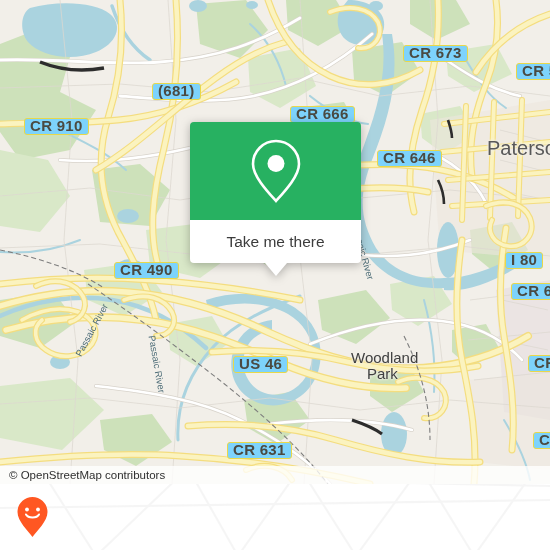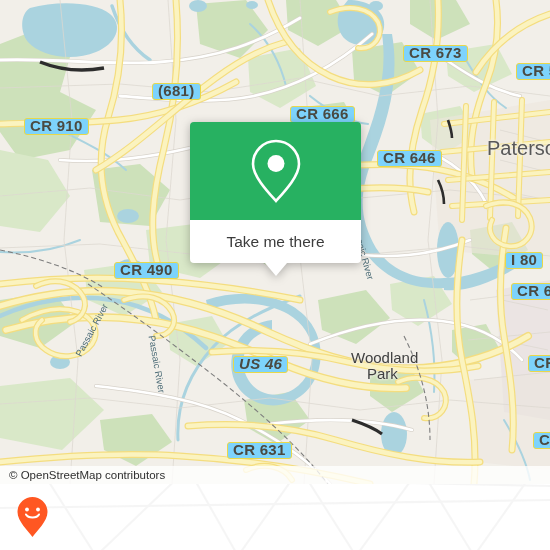--- a/index.html
+++ b/index.html
@@ -359,21 +359,21 @@
     <div id="shields">
         <div class="shield" style="left: 403px; top: 45px;">CR 673</div>
         <div class="shield" style="left: 290px; top: 66px; margin-top: 40px;">CR 666</div>
         <div class="shield" style="left: 516px; top: 63px;">CR 5</div>
         <div class="shield" style="left: 152px; top: 83px;">(681)</div>
         <div class="shield" style="left: 24px; top: 118px;">CR 910</div>
         <div class="shield" style="left: 377px; top: 150px;">CR 646</div>
         <div class="shield" style="left: 505px; top: 209px; margin-top: 43px;">I 80</div>
         <div class="shield" style="left: 114px; top: 262px;">CR 490</div>
         <div class="shield" style="left: 511px; top: 283px;">CR 621</div>
-        <div class="shield" style="left: 233px; top: 356px; font-style: italic;">US 46</div>
+        <div class="shield" style="left: 233px; top: 356px;">US 46</div>
         <div class="shield" style="left: 528px; top: 355px;">CR 5</div>
         <div class="shield" style="left: 227px; top: 442px;">CR 631</div>
         <div class="shield" style="left: 533px; top: 432px;">CR</div>
       </div>
 
     <div id="places">
         <div class="place-label place-city" style="left: 487px; top: 137px;">Paterson</div>
         <div class="place-label place-town" style="left: 351px; top: 349px;">Woodland</div>
         <div class="place-label place-town" style="left: 367px; top: 365px;">Park</div>
       </div>

